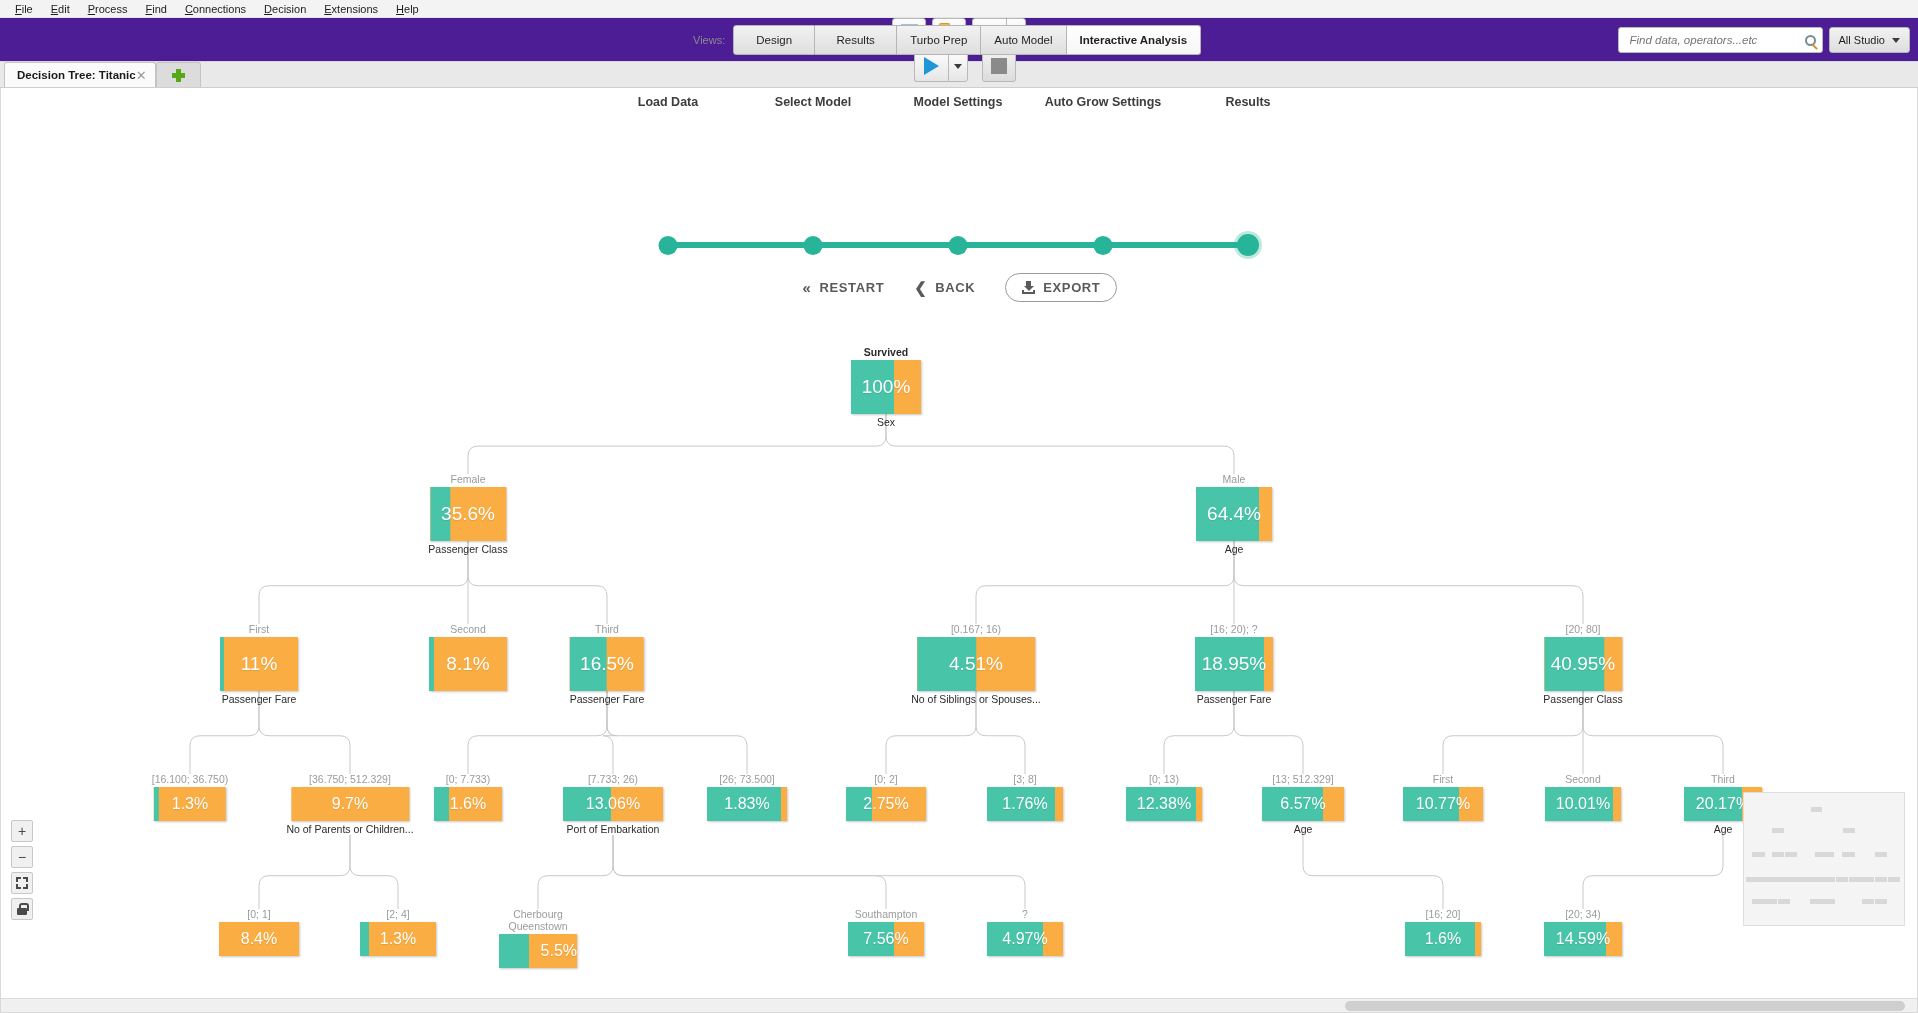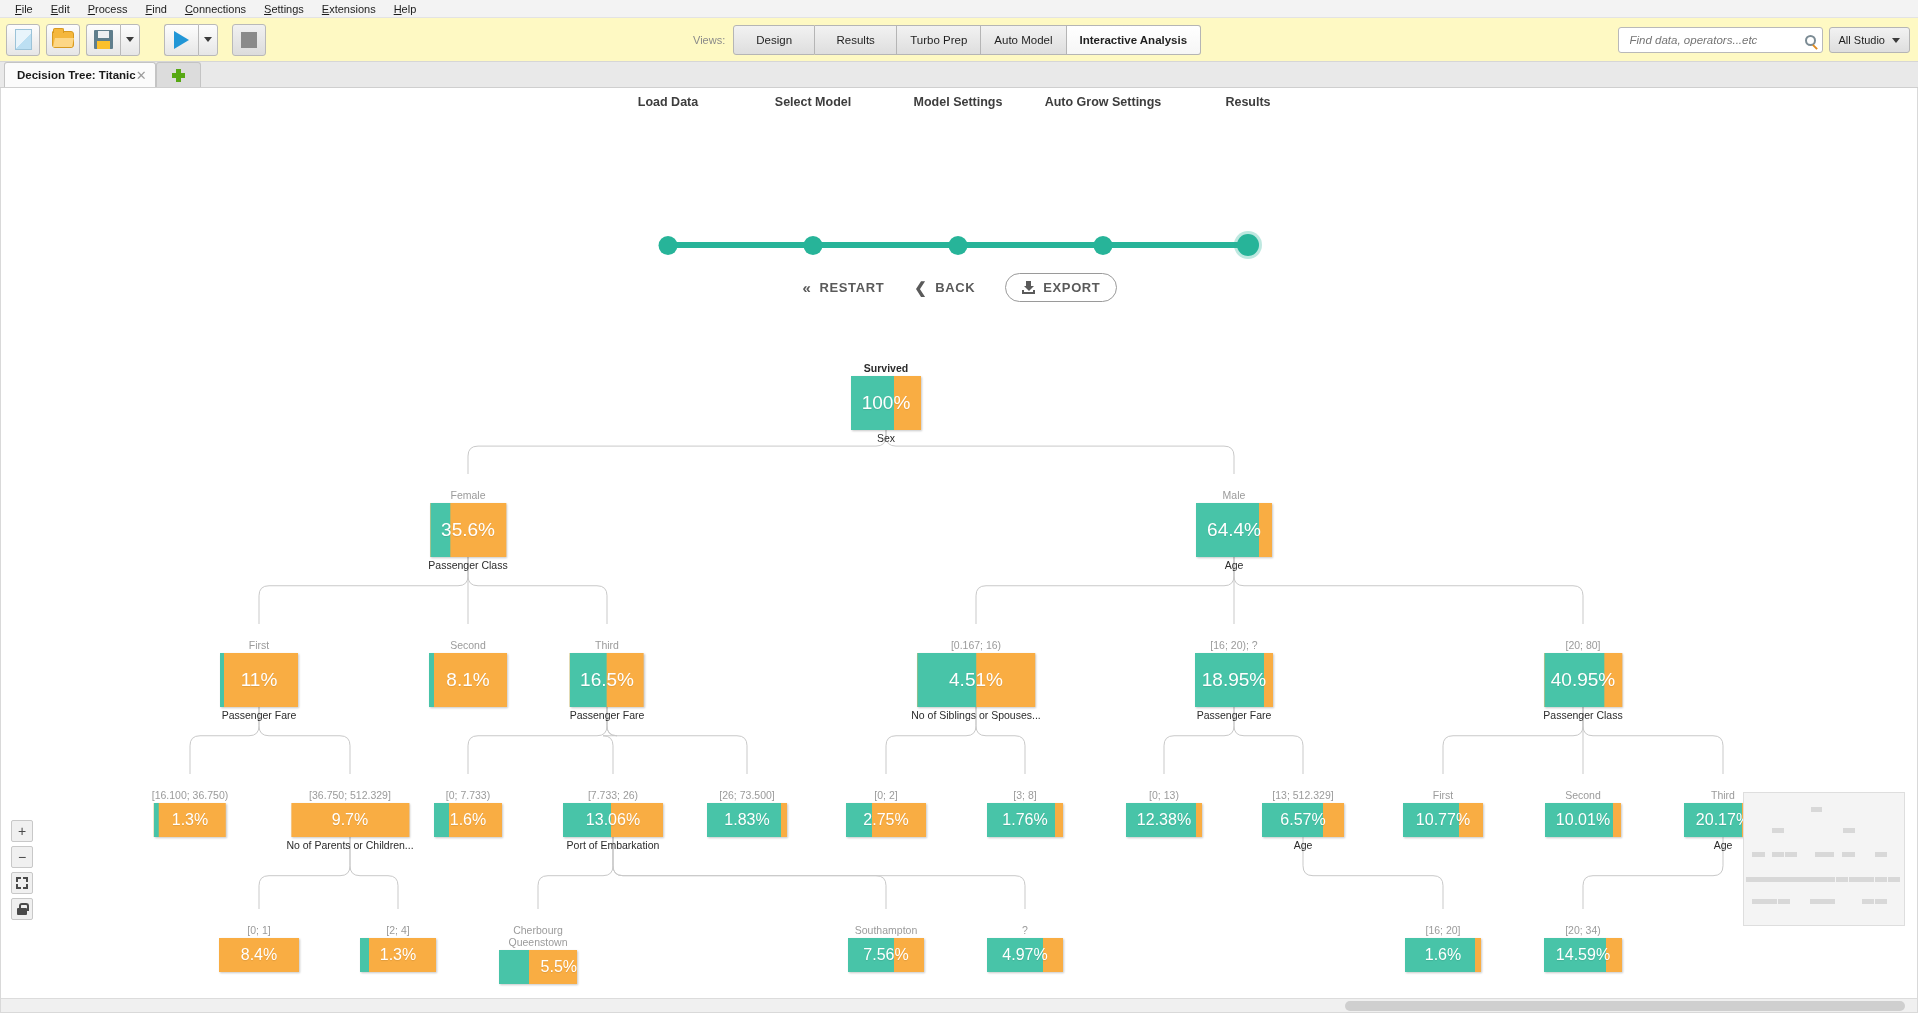--- a/index.html
+++ b/index.html
@@ -25,25 +25,26 @@
     color: #1c1c1c;
     padding: 1px 9px;
     cursor: default;
     white-space: nowrap;
   }
   .menu-item:first-letter { text-decoration: underline; }
 
   
   #toolbar {
     height: 44px;
-    background: #fef9c3;
+    background: #4c1d95;
     border-bottom: 1px solid #d6d6d6;
     display: flex;
     align-items: center;
     position: relative;
+    flex-direction: column;
   }
   .tb-group { display: flex; align-items: center; margin-left: 6px; }
   .tb-btn {
     width: 34px; height: 32px;
     background: linear-gradient(#fdfdfd,#e6e6e6);
     border: 1px solid #b9b9b9;
     border-radius: 3px;
     margin-right: 6px;
     display: flex; align-items: center; justify-content: center;
   }
@@ -249,21 +250,21 @@
     height: 4px;
   }
 
   
   #tree-layer { position: absolute; left: 0; top: 0; width: 1918px; height: 100%; }
   #links { position: absolute; left: 0; top: 0; }
 
   .node { position: absolute; transform: translateX(-50%); text-align: center; }
   .node-edge-label {
     font-size: 10.5px; color: #9b9b9b; white-space: nowrap;
-    margin-bottom: 2px; line-height: 12px; margin-top: 16px;
+    margin-bottom: 2px; line-height: 12px;
   }
   .node-edge-label.dark { color: #8f8f8f; }
   .bar {
     position: relative; height: 34px;
     box-shadow: 1px 1px 2px rgba(0,0,0,0.22);
     display: flex; align-items: center; justify-content: center;
     margin: 0 auto;
     background: #f9ad43;
     overflow: hidden;
   }
@@ -329,21 +330,21 @@
 </style>
 </head>
 <body>
 
 <div id="menubar">
   <div class="menu-item">File</div>
   <div class="menu-item">Edit</div>
   <div class="menu-item">Process</div>
   <div class="menu-item">Find</div>
   <div class="menu-item">Connections</div>
-  <div class="menu-item">Settings</div>
+  <div class="menu-item">Decision</div>
   <div class="menu-item">Extensions</div>
   <div class="menu-item">Help</div>
 </div>
 
 <div id="toolbar">
 
   <div class="tb-group">
     <div class="tb-btn">
       <span class="ico-newdoc"></span>
     </div>

